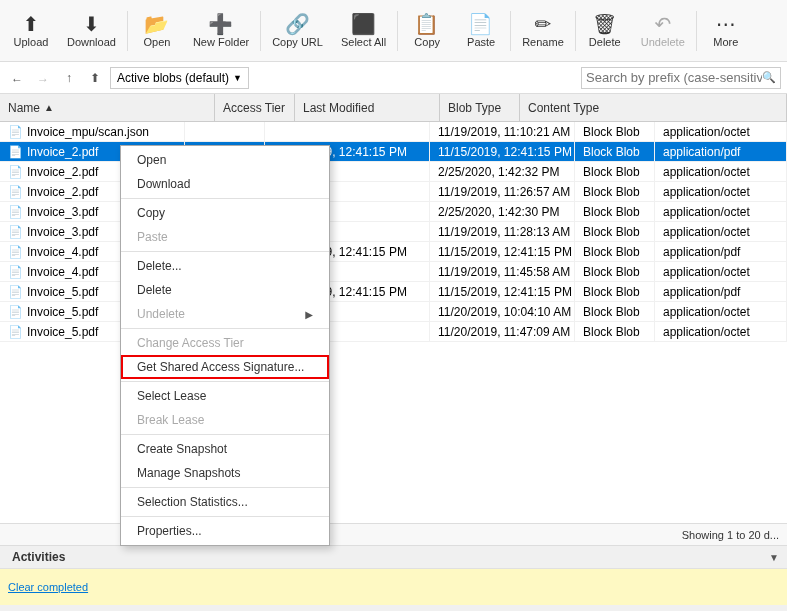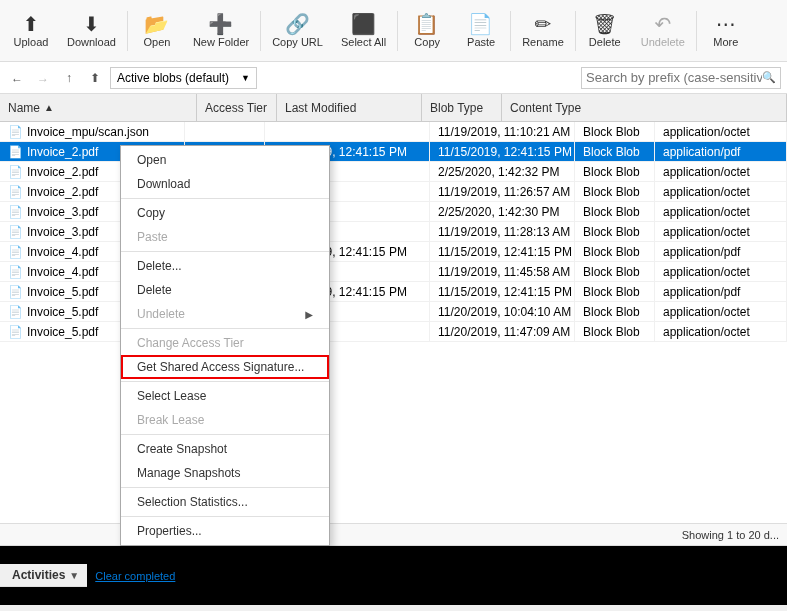--- a/index.html
+++ b/index.html
@@ -49,21 +49,21 @@
       cursor: pointer; border: 1px solid transparent;
       font-size: 12px; color: #555;
       background: transparent;
     }
     .nav-btn.disabled { color: #bbb; cursor: default; }
     .path-dropdown {
       display: flex; align-items: center;
       border: 1px solid #ccc; background: white;
       height: 22px; padding: 0 6px;
       font-size: 12px; cursor: pointer;
-      gap: 12px;
+      gap: 4px;
     }
     .search-box {
       margin-left: auto;
       display: flex; align-items: center;
       border: 1px solid #ccc; background: white;
       height: 22px; padding: 0 4px;
       width: 200px;
     }
     .search-box input {
       border: none; outline: none; font-size: 11px;
@@ -83,21 +83,21 @@
     }
     .col-header {
       padding: 0 8px;
       border-right: 1px solid #ccc;
       height: 100%;
       display: flex;
       align-items: center;
       white-space: nowrap;
       overflow: hidden;
     }
-    .col-name { width: 197px; }
+    .col-name { width: 215px; }
     .col-access { width: 80px; }
     .col-access-tier-lm { width: 165px; }
     .col-last-modified { width: 145px; }
     .col-blob-type { width: 80px; }
     .col-content-type { flex: 1; }
 
     
     .file-list {
       background: white;
       overflow-y: auto;
@@ -138,26 +138,25 @@
       display: flex;
       align-items: center;
       padding: 0 8px;
       font-size: 11px;
       color: #333;
       justify-content: flex-end;
     }
 
     
     .activities-panel {
-      background: #000000;
+      background: #fef9c3;
       border-top: 1px solid #ddd;
       height: 60px;
       display: flex;
-      flex-direction: row;
-      align-items: center;
+      flex-direction: column;
     }
     .activities-header {
       display: flex;
       align-items: center;
       justify-content: space-between;
       padding: 2px 8px;
       border-bottom: 1px solid #e0e0e0;
       background: #f0f0f0;
     }
     .activities-tab {

